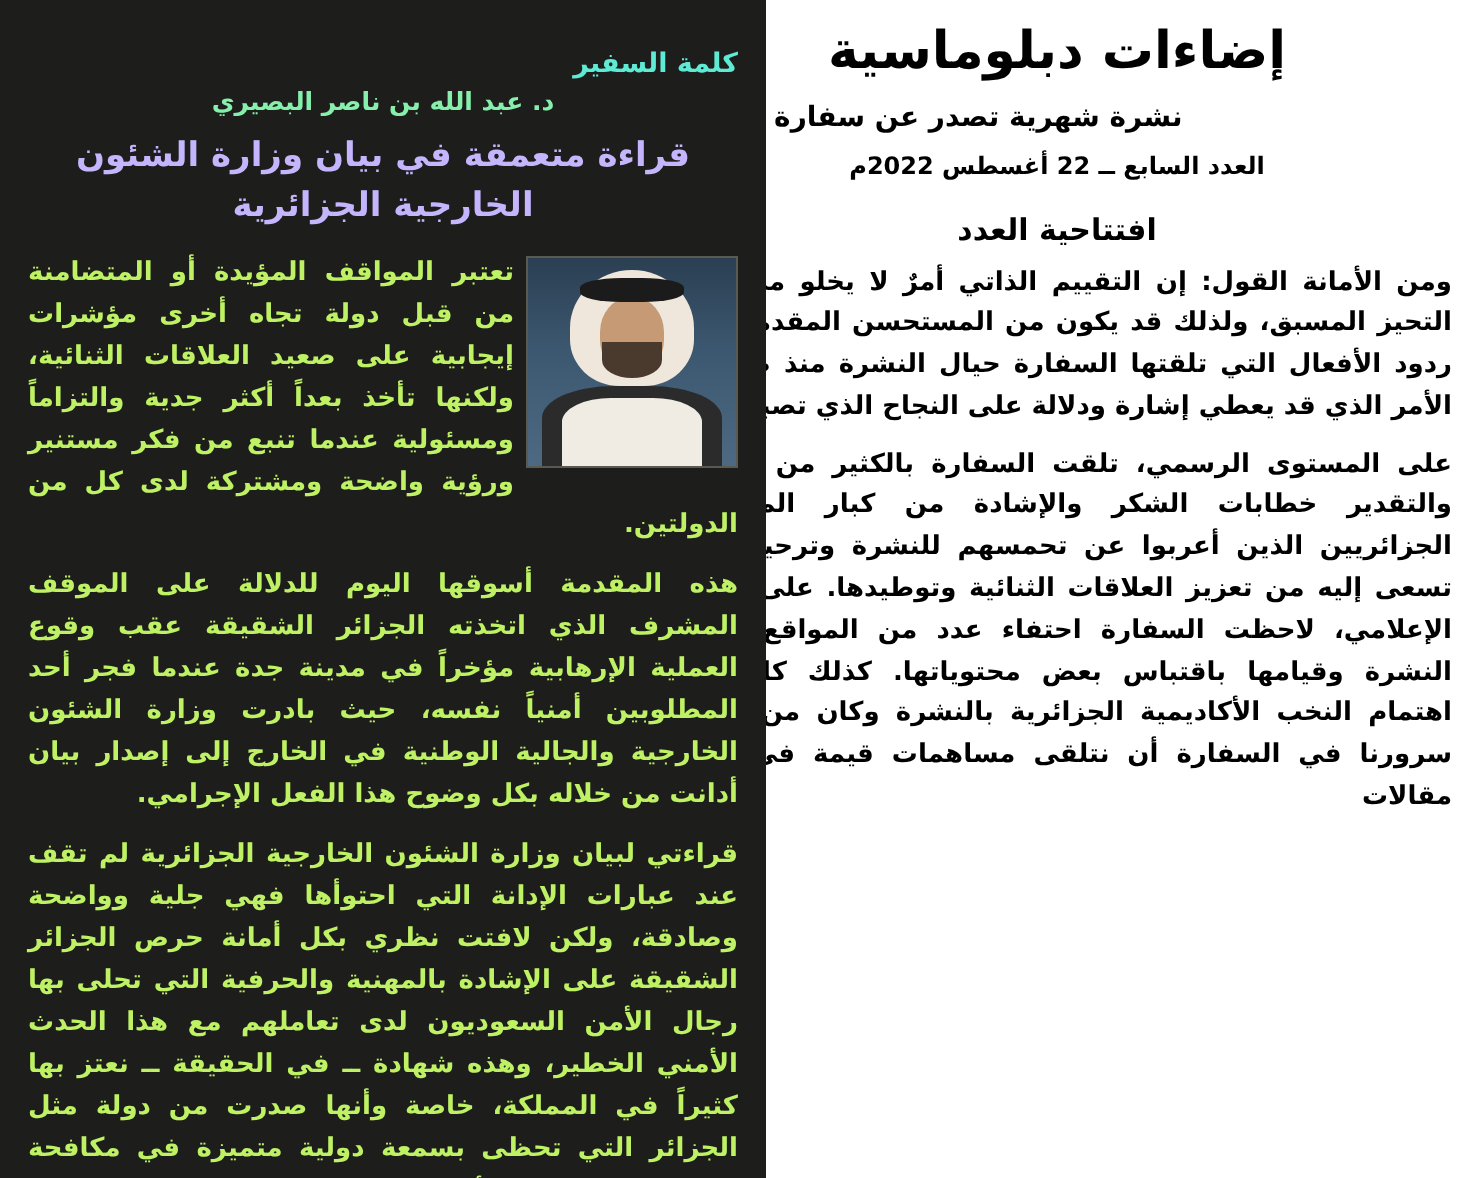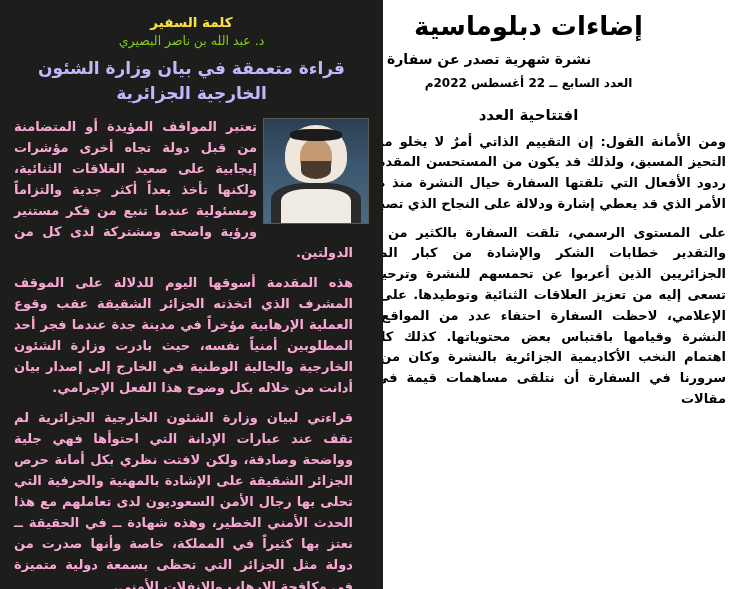--- a/index.html
+++ b/index.html
@@ -43,32 +43,32 @@
     background: #ffffff;
     color: #000000;
     box-sizing: border-box;
     padding: 8px 12px 6px 12px;
     direction: rtl;
     text-align: justify;
   }
 
   
   .amb-head {
-    text-align: center;
+    text-align: right;
     font-weight: bold;
     font-size: 13.5px;
     line-height: 1.5;
-    margin: 2px 0 0 0;
-    color: #fde047;
+    margin: 12px 0 0 0;
+    color: #5eead4;
   }
   .amb-name {
     text-align: center;
-    font-weight: normal;
+    font-weight: bold;
     font-size: 12.5px;
-    color: #84cc16;
+    color: #86efac;
     margin: 1px 0 8px 0;
   }
   .left-title {
     text-align: center;
     font-weight: bold;
     font-size: 17px;
     line-height: 1.45;
     color: #c4b5fd;
     margin: 2px 0 10px 0;
   }
@@ -139,22 +139,22 @@
     transform: translateX(-50%);
     width: 70px;
     height: 34px;
     border-radius: 35% 35% 0 0;
     background: #f0ece4;
   }
   .left-p {
     font-size: 13px;
     line-height: 1.62;
     font-weight: bold;
-    margin: 0 16px 9px 0;
-    color: #f9a8d4;
+    margin: 0 0 9px 0;
+    color: #bef264;
   }
 
   
   .masthead {
     text-align: center;
     font-weight: bold;
     font-size: 26px;
     margin: 2px 0 6px 0;
     line-height: 1.25;
     color: #000;

